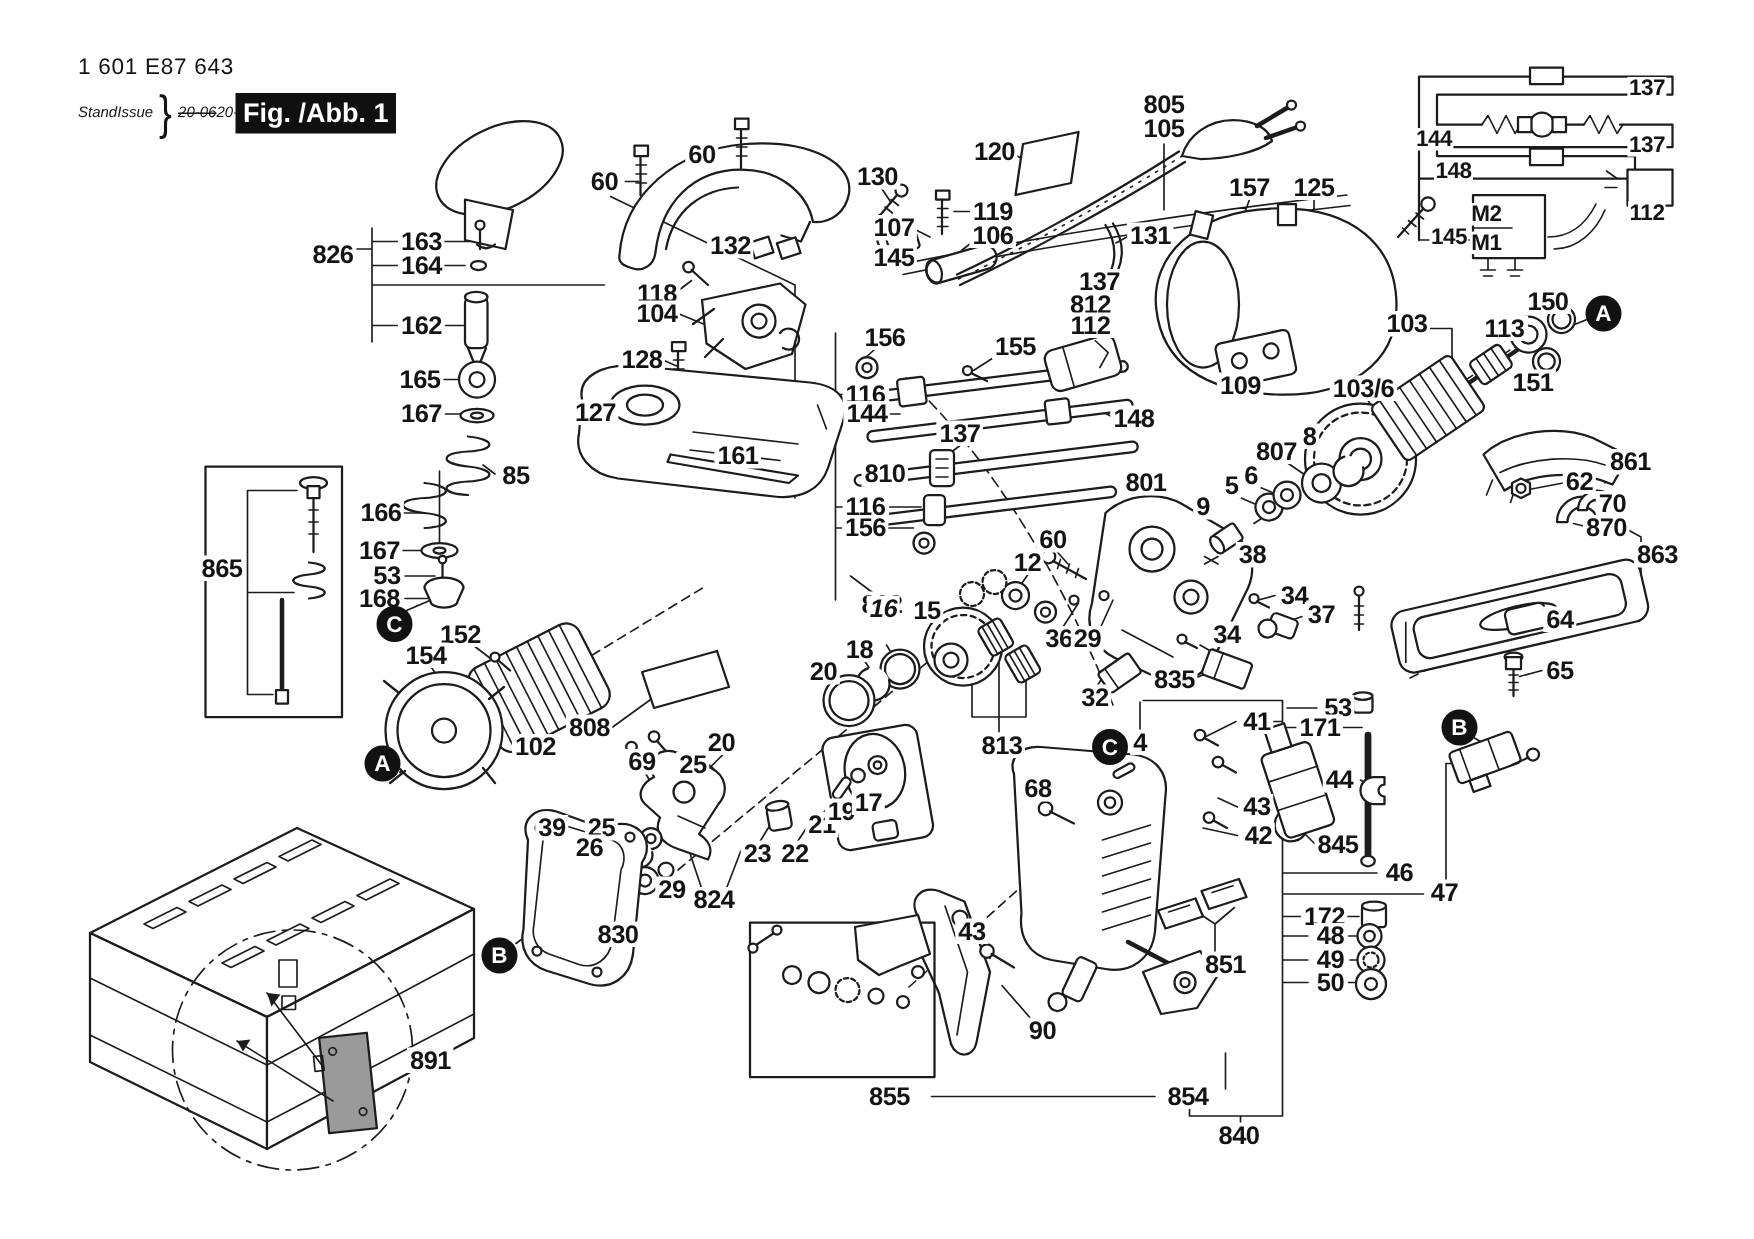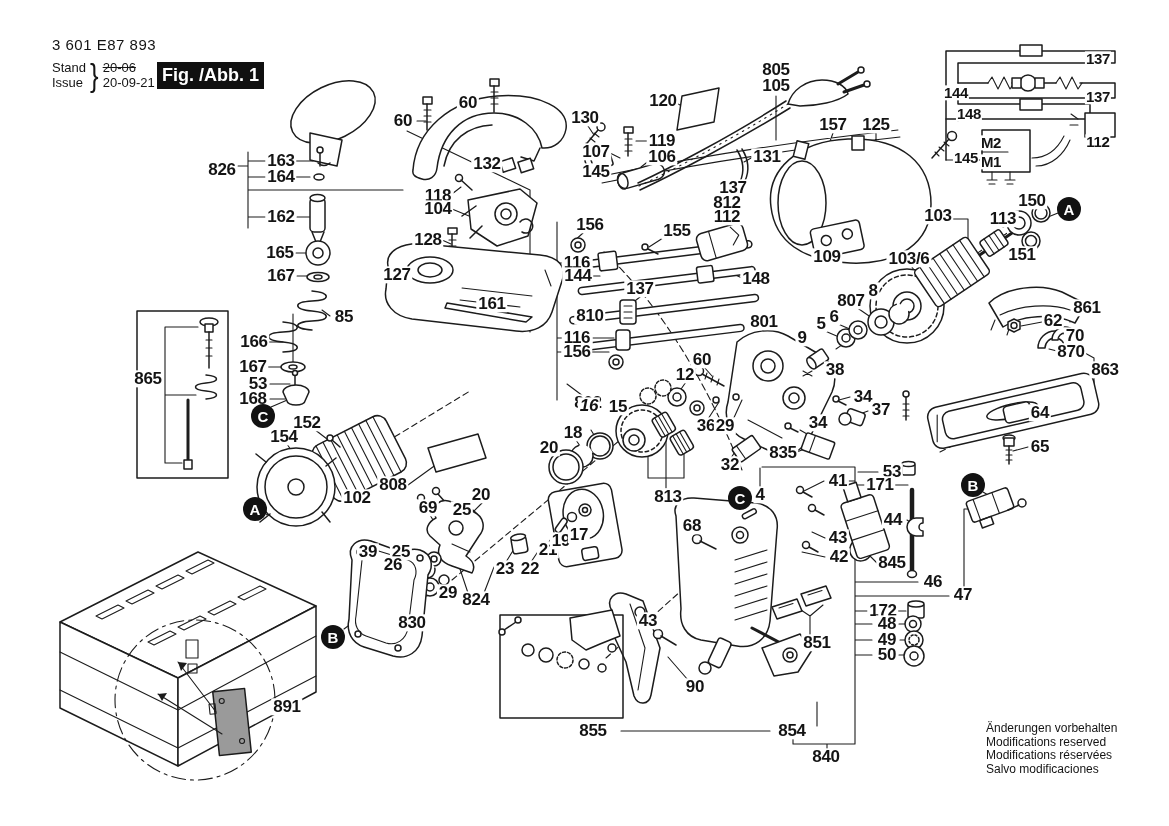--- a/index.html
+++ b/index.html
@@ -1,20 +1,20 @@
 <!DOCTYPE html>
 <html><head>
 <meta charset="utf-8">
 <style>
   html,body{margin:0;padding:0;background:#e8e8e8;}
   #page{position:relative;width:1169px;height:826px;background:#ffffff;overflow:hidden;
         font-family:"Liberation Sans",sans-serif;color:#141414;}
   .pnum{position:absolute;left:52px;top:36px;font-size:15px;letter-spacing:.5px;}
   .rev{position:absolute;left:52px;top:60px;display:flex;align-items:center;gap:3px;}
-  .rev-col{display:flex;flex-direction:column;font-size:13px;line-height:15px;}
+  .rev-col{display:flex;flex-direction:row;font-size:10px;line-height:15px;font-style:italic;}
   .brace{font-size:32px;font-weight:400;line-height:30px;transform:scaleX(.8);}
   .strike{text-decoration:line-through;}
   .fig-box{position:absolute;left:157px;top:62px;background:#101010;color:#fff;
            font-weight:bold;font-size:18px;padding:3px 5px;}
   .footer{position:absolute;left:986px;top:722px;font-size:12px;line-height:13.5px;}
   .callout{position:absolute;transform:translate(-50%,-50%);font-weight:bold;font-size:17px;
            letter-spacing:-0.3px;background:#fff;padding:0 2px;line-height:1.02;white-space:nowrap;}
   .callout.sch{font-size:15px;padding:0 1px;}
   .vmark{position:absolute;transform:translate(-50%,-50%);width:24px;height:24px;border-radius:50%;
          background:#121212;color:#fff;font-weight:bold;font-size:15px;display:flex;
@@ -488,21 +488,21 @@
         <circle class="dot" cx="958" cy="119" r="2.2"></circle>
       <rect class="w" x="1085" y="113" width="30" height="24"></rect>
       <path class="s t" d="M1078,119 l-7,-5 M1070,125 h8"></path>
       <rect class="w" x="982" y="130" width="48" height="42"></rect>
       <path class="s t" d="M982,152 h26 M946,160 L982,160"></path>
       <path class="s t" d="M1032,158 C1048,158 1058,148 1064,136 M1036,166 C1052,166 1064,154 1070,140"></path>
       <path class="s t" d="M992,172 v8 m-5,0 h10 m-8,4 h6 M1010,172 v8 m-5,0 h10 m-8,4 h6"></path>
     </g>
   </svg>
 
-  <div class="pnum">3 601 E87 893</div>
+  <div class="pnum">1 601 E87 643</div>
   <div class="rev">
     <div class="rev-col">
       <span>Stand</span>
       <span>Issue</span>
     </div>
     <div class="brace">}</div>
     <div class="rev-col">
       <span class="strike">20-06</span>
       <span>20-09-21</span>
     </div>
@@ -637,20 +637,14 @@
       <div class="callout sch" style="left: 966px; top: 158px;">145</div>
       <div class="callout sch" style="left: 1098px; top: 142px;">112</div>
       <div class="vmark" style="left: 1069px; top: 209px;">A</div>
       <div class="vmark" style="left: 255px; top: 509px;">A</div>
       <div class="vmark" style="left: 973px; top: 485px;">B</div>
       <div class="vmark" style="left: 333px; top: 637px;">B</div>
       <div class="vmark" style="left: 263px; top: 416px;">C</div>
       <div class="vmark" style="left: 740px; top: 498px;">C</div>
     </div>
 
-  <div class="footer" id="notice">
-      <div>Änderungen vorbehalten</div>
-      <div>Modifications reserved</div>
-      <div>Modifications réservées</div>
-      <div>Salvo modificaciones</div>
-    </div>
 
 </div>
 
 </body></html>

